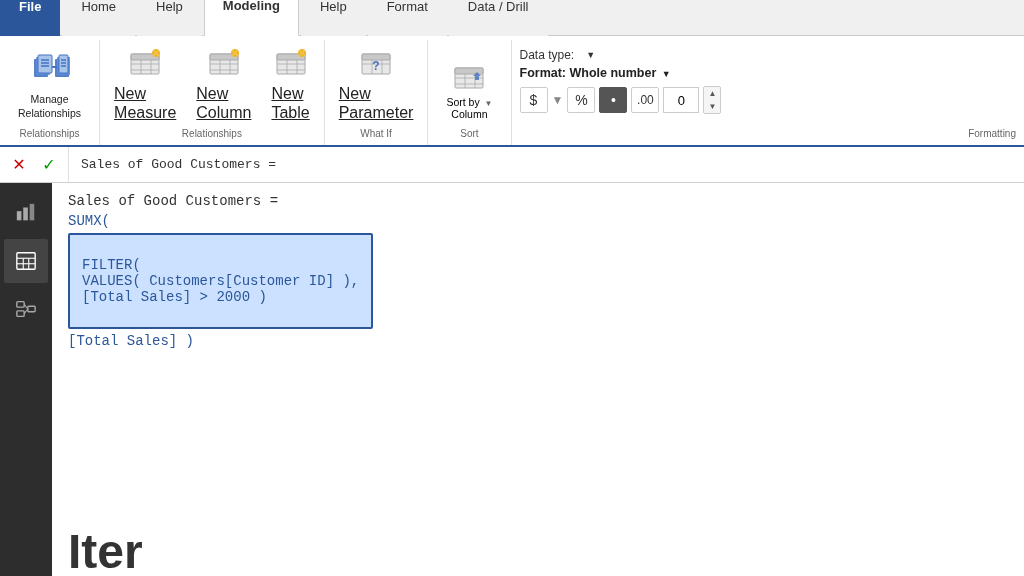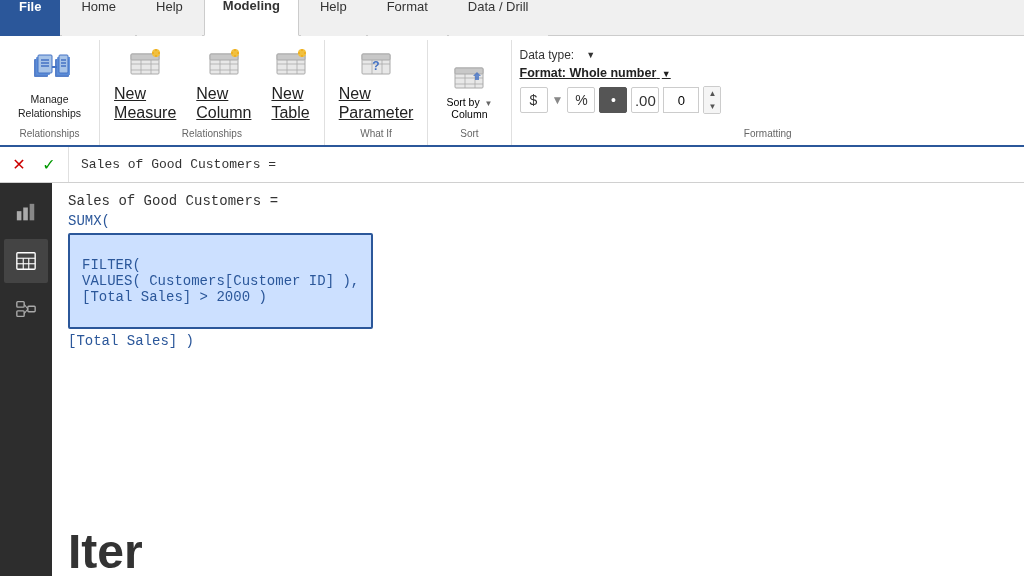--- a/index.html
+++ b/index.html
@@ -148,21 +148,20 @@
       padding: 2px 0;
     }
     .formatting-top span {
       cursor: pointer;
     }
     .formatting-mid {
       font-size: 12.5px;
       font-weight: 600;
       color: #222;
       padding: 2px 0;
-      text-decoration: underline;
     }
     .formatting-controls {
       display: flex;
       align-items: center;
       gap: 4px;
       margin-top: 4px;
     }
     .fmt-btn {
       width: 28px; height: 26px;
       border: 1px solid #ccc;
@@ -466,36 +465,36 @@
         <div class="btn-label" style="font-size:10.5px;text-align:center;">
           <span>Sort by</span>
           <span class="dropdown-arrow">▼</span><br>
           <span>Column</span>
         </div>
       </div>
     </div>
     <div class="ribbon-group-label">Sort</div>
   </div>
 
-  <div class="ribbon-group" style="flex:1; align-items:center; border-right:none;">
+  <div class="ribbon-group" style="flex:1; align-items:flex-end; border-right:none;">
     <div style="display:flex;flex-direction:column;width:100%;padding:2px 0;">
       <div class="formatting-top">
         <span>Data type:</span>
         <span style="font-size:9px;">▼</span>
       </div>
       <div class="formatting-mid">
         <span>Format: Whole number</span>
         <span style="font-size:9px;margin-left:2px;">▼</span>
       </div>
       <div class="formatting-controls">
         <div class="fmt-btn">$</div>
         <span style="font-size:12px;color:#888;">▼</span>
         <div class="fmt-btn">%</div>
         <div class="fmt-btn" style="background:#555;color:white;border-color:#555;">•</div>
-        <div class="fmt-btn" style="font-size:15px;">.00</div>
+        <div class="fmt-btn" style="font-size:12px;">.00</div>
         <input class="fmt-input" type="text" value="0" style="">
         <div class="fmt-spin">
           <button class="fmt-spin-btn">▲</button>
           <button class="fmt-spin-btn">▼</button>
         </div>
       </div>
     </div>
     <div class="ribbon-group-label" style="margin-top:auto;">Formatting</div>
   </div>
 </div>

